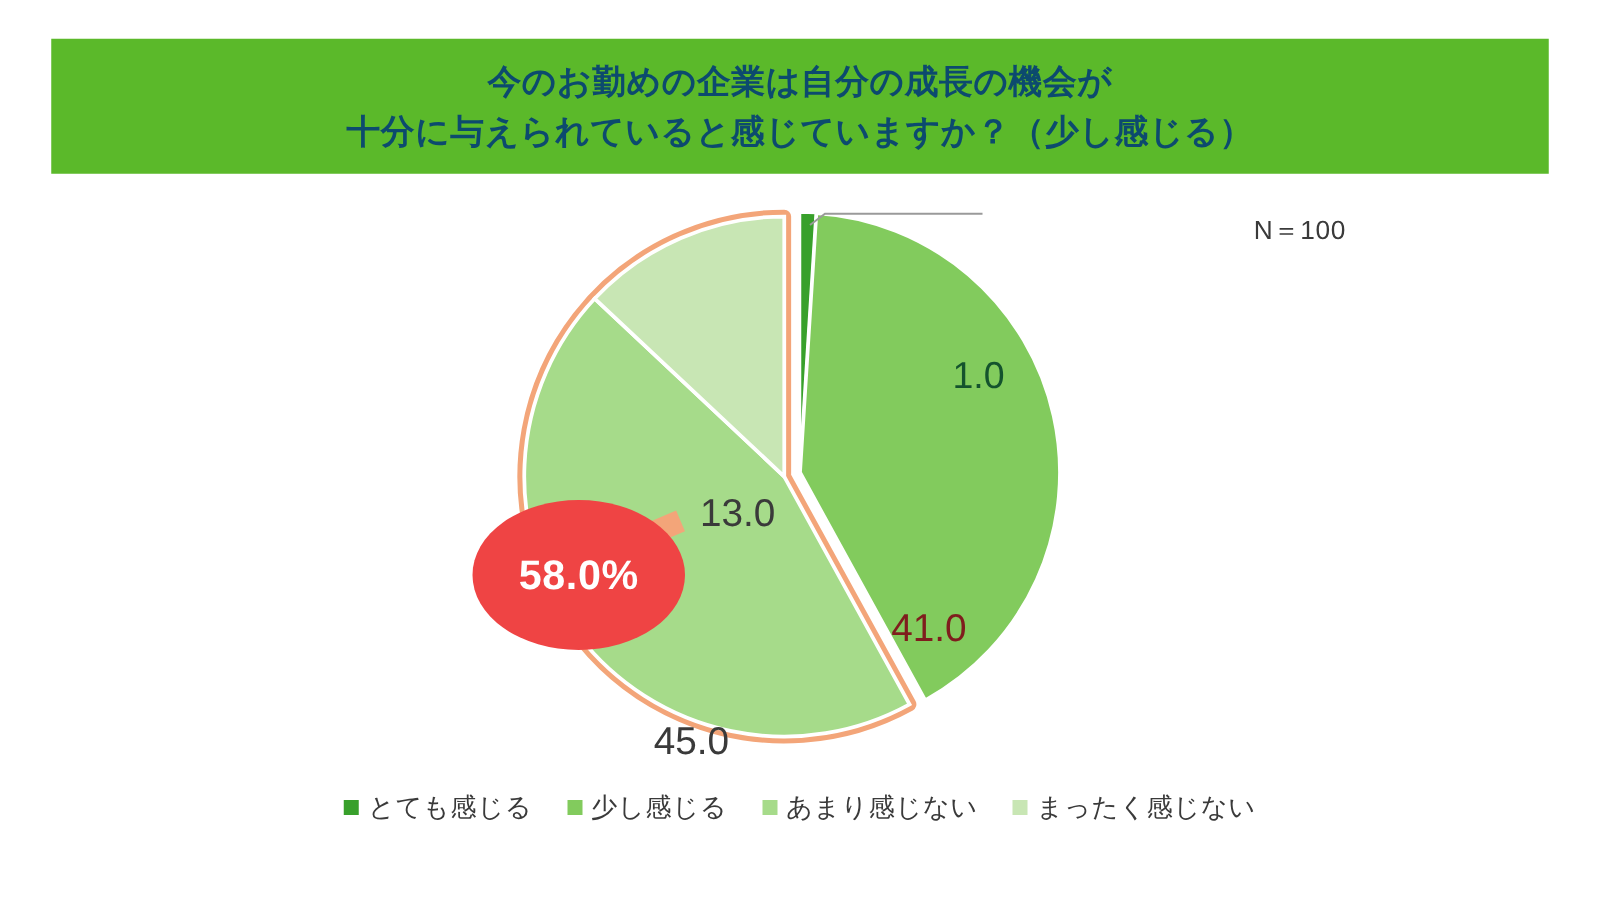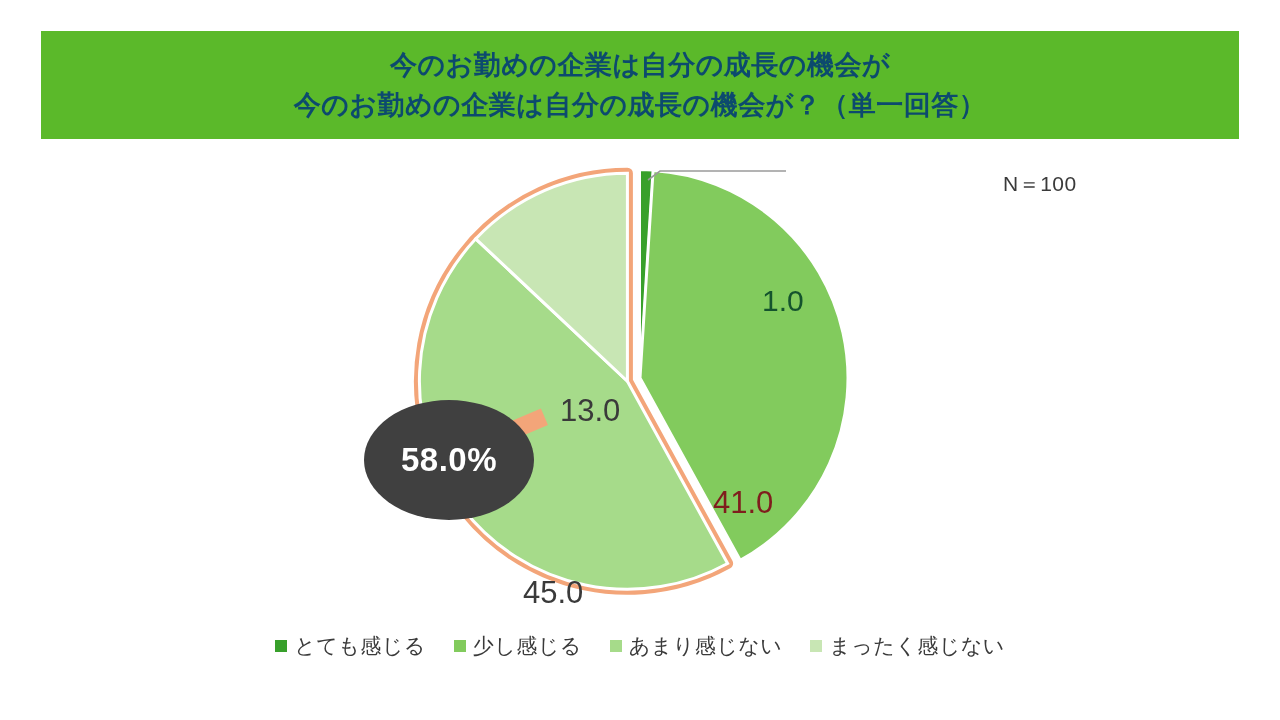--- a/index.html
+++ b/index.html
@@ -80,25 +80,25 @@
     font-size: 30px;
     color: #14532d;
   }
   #label-41 { left: 713px; top: 345px; }
   #label-45 { left: 523px; top: 435px; }
   #label-13 { left: 560px; top: 253px; }
 
   
   #callout-bubble {
     position: absolute;
-    left: 364px;
+    left: 378px;
     top: 260px;
     width: 170px;
     height: 120px;
-    background: #404040;
+    background: #ef4444;
     border-radius: 50%;
     display: flex;
     align-items: center;
     justify-content: center;
   }
   #callout-text {
     color: #ffffff;
     font-size: 33px;
     font-weight: bold;
     letter-spacing: 0.5px;
@@ -131,21 +131,21 @@
     font-size: 21px;
     color: #3a3a3a;
     letter-spacing: 0.5px;
   }
 </style>
 </head>
 <body>
 
 <div id="header-band">
   <div class="title-line">今のお勤めの企業は自分の成長の機会が</div>
-  <div class="title-line">今のお勤めの企業は自分の成長の機会が？（単一回答）</div>
+  <div class="title-line">十分に与えられていると感じていますか？（少し感じる）</div>
 </div>
 
 <div id="sample-size">N＝100</div>
 
 <div id="chart-area">
 
   <svg id="pie-svg" width="1280" height="480" viewBox="0 0 1280 480">
 
     <path d="M 627.4084189053278 241.23296853314312 L 727.6131831184847 423.5047579822667 A 208 208 0 1 1 627.4084189053278 33.23296853314312 Z" fill="none" stroke="#F3A579" stroke-width="11" stroke-linejoin="round"></path>
       <path d="M 640 238 L 640 30 A 208 208 0 0 1 653.0604280620972 30.410440486919526 Z" fill="#38A02B" stroke="#ffffff" stroke-width="2"></path>

